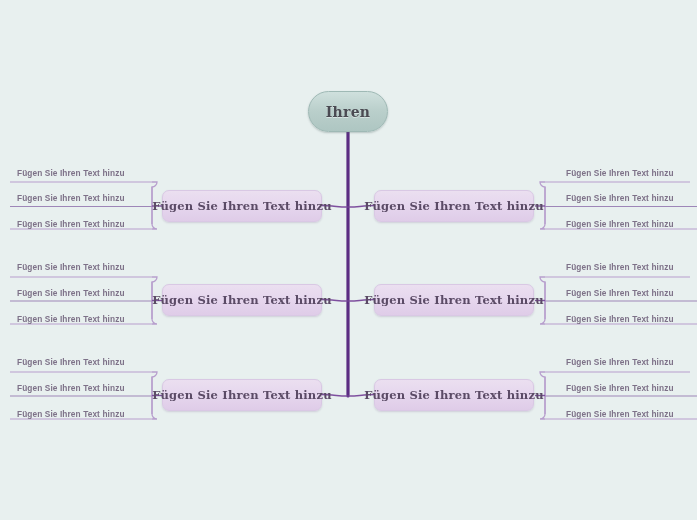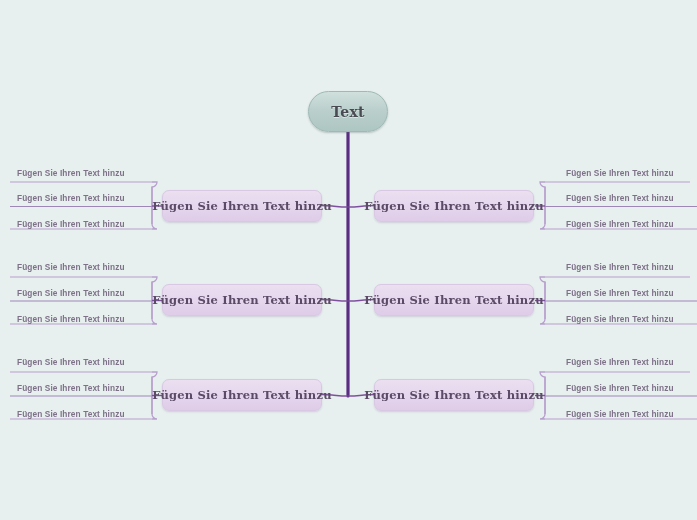--- a/index.html
+++ b/index.html
@@ -144,21 +144,21 @@
 
     <path d="M545 372 L540 372 A5 5 0 0 0 545 377 L545 414 A5 5 0 0 1 540 419 L545 419" stroke="#b79ecd" stroke-width="1.3" fill="none"></path>
     <path d="M545 377 L545 414" stroke="#b79ecd" stroke-width="1.3" fill="none"></path>
     <path d="M535 395.5 L545 395.5" stroke="#7e4f9e" stroke-width="1.4" fill="none"></path>
     <path d="M545 372 L690 372" stroke="#b79ecd" stroke-width="1.2" fill="none"></path>
     <path d="M545 396 L697 396" stroke="#9e86b8" stroke-width="1.2" fill="none"></path>
     <path d="M545 419 L697 419" stroke="#b79ecd" stroke-width="1.2" fill="none"></path>
   </svg>
 
   <div class="root-node">
-    <span class="root-label">Text</span>
+    <span class="root-label">Ihren</span>
   </div>
 
   <div class="branch-node" style="left:162px; top:190px; width:160px;">
     <span class="branch-label">Fügen Sie Ihren Text hinzu</span>
   </div>
   <div class="branch-node" style="left:162px; top:284px; width:160px;">
     <span class="branch-label">Fügen Sie Ihren Text hinzu</span>
   </div>
   <div class="branch-node" style="left:162px; top:379px; width:160px;">
     <span class="branch-label">Fügen Sie Ihren Text hinzu</span>

